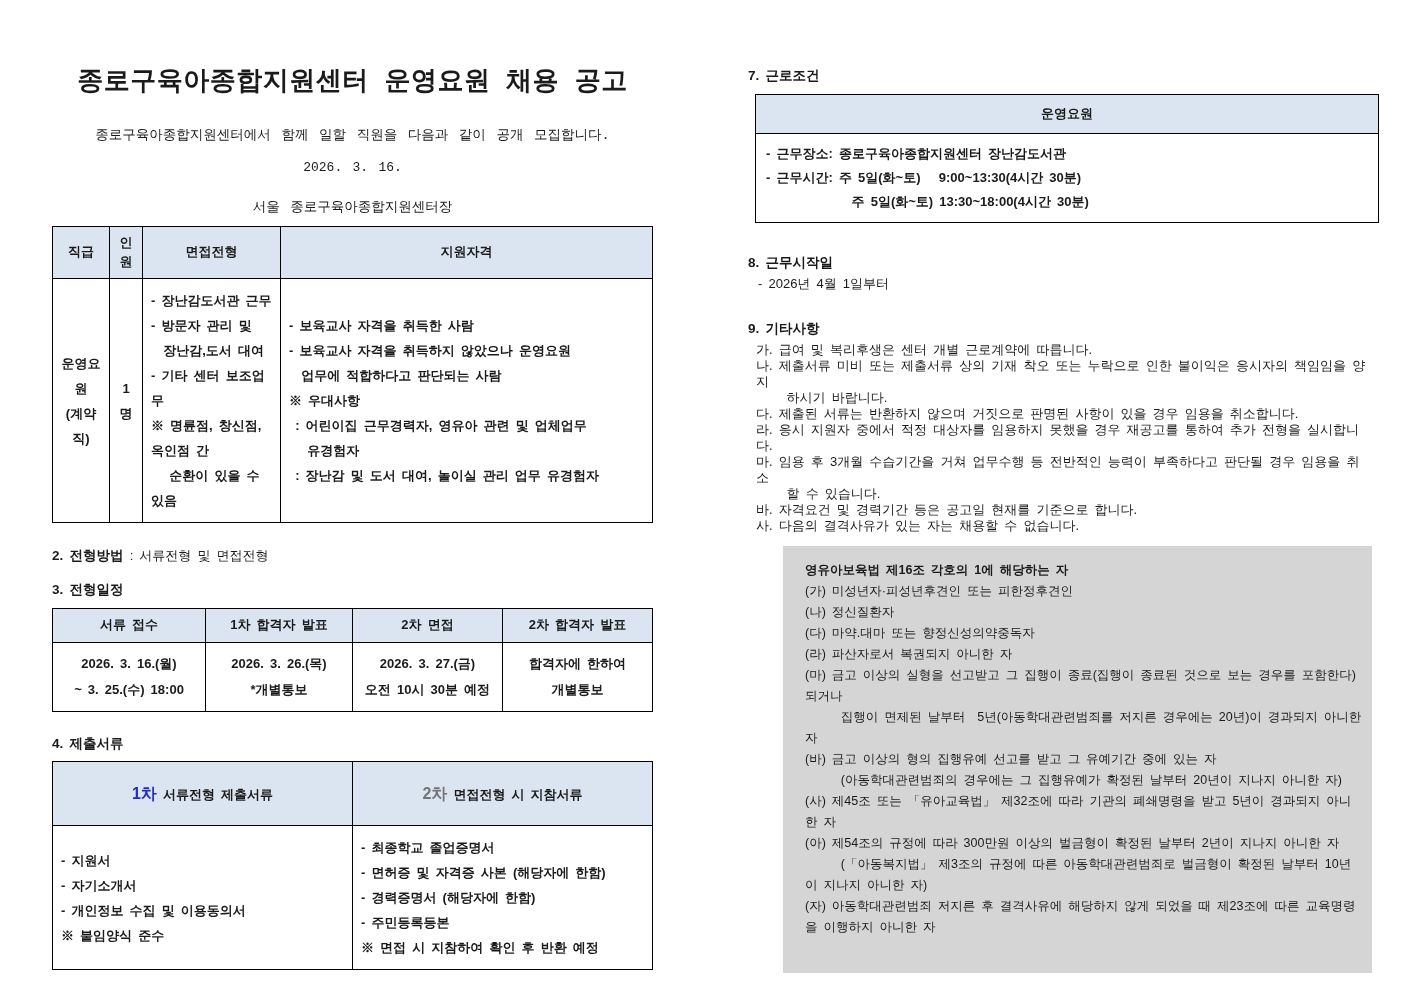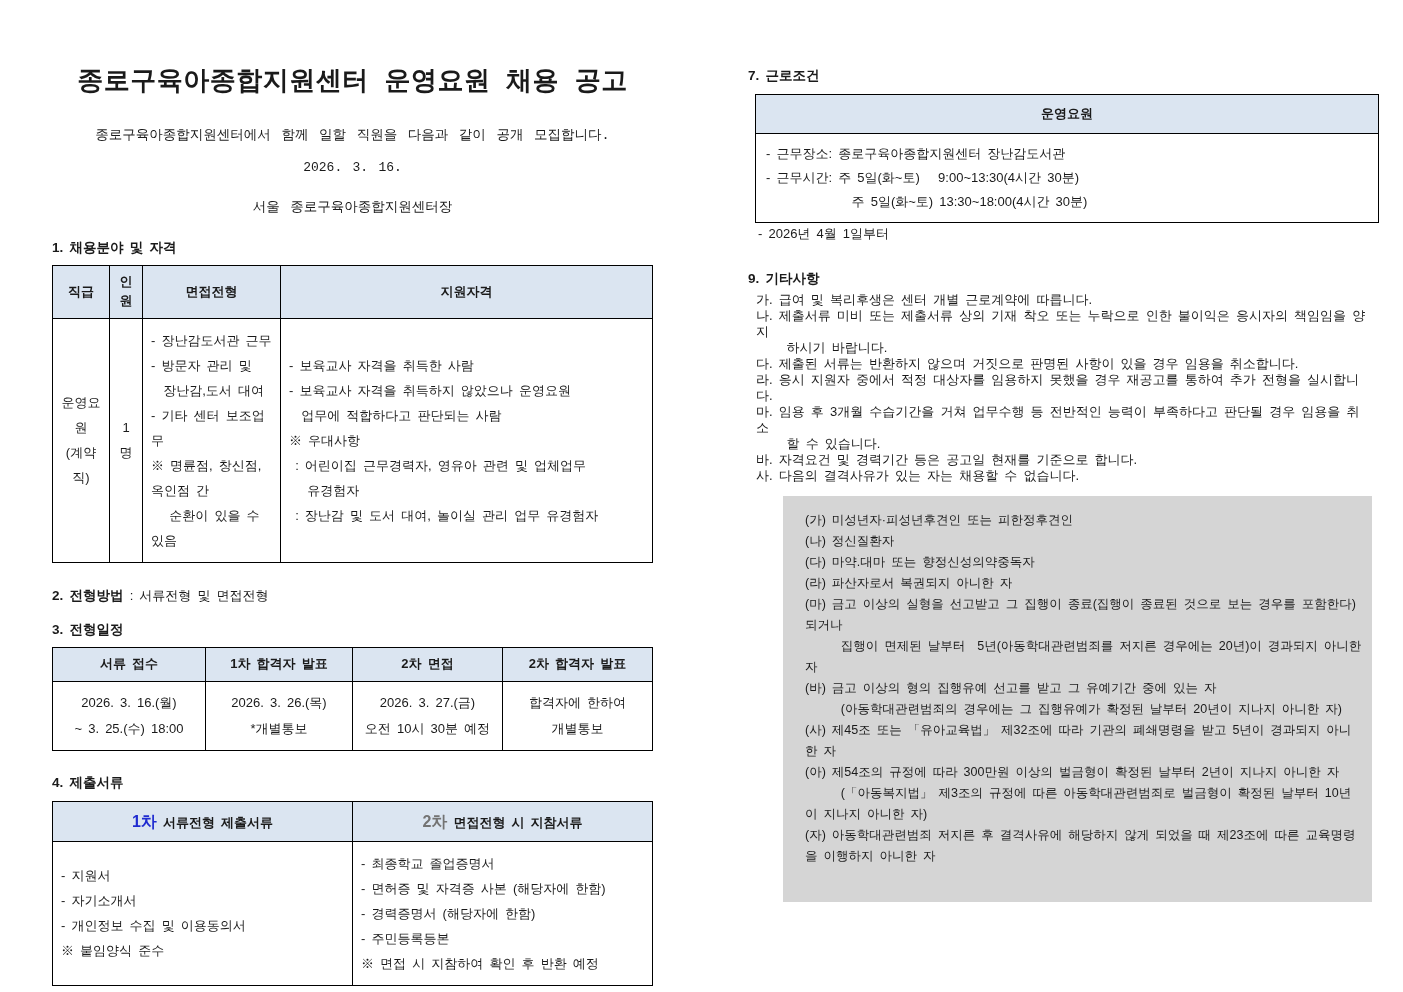--- a/index.html
+++ b/index.html
@@ -16,26 +16,26 @@
   .title{margin-top:62px;text-align:center;font-size:26px;font-weight:bold;word-spacing:8px;letter-spacing:0.5px;}
   .intro{margin-top:26px;font-size:13.5px;}
   .dateline{margin-top:14px;}
   .signer{margin-top:20px;font-size:13.5px;}
   .sec{font-weight:bold;font-size:13.5px;}
   .sec .normal{font-weight:normal;font-size:13px;}
   .pre{white-space:pre-wrap;}
   table.tbl{border-collapse:collapse;width:100%;margin-top:8px;table-layout:fixed;}
   .tbl th,.tbl td{border:1px solid #000;}
   .tbl th{background:#dbe5f1;font-weight:bold;padding:7px 4px;font-size:13px;text-align:center;}
-  .tbl td{padding:9px 8px;vertical-align:middle;}
+  .tbl td{padding:9px 8px;vertical-align:middle;font-weight:bold;}
   .tbl td.c{text-align:center;}
   .tbl td.top{vertical-align:middle;}
   .tbl1 td{line-height:25px;}
   .tbl2 td{line-height:26px;padding:8px 4px;}
-  .tbl3 th{padding:8px 4px;margin-top:46px;}
+  .tbl3 th{padding:20px 4px;margin-top:46px;}
   .tbl3 td{line-height:25px;vertical-align:middle;}
   .tbl7{margin-left:7px;width:595px;}
   .tbl7 th{padding:10px 4px;}
   .tbl7 td{line-height:24px;padding:8px 10px;}
   .num-blue{color:#1f2bd0;font-weight:bold;font-size:16px;}
   .num-red{color:#737373;font-weight:bold;font-size:16px;}
   .line{margin:0;line-height:22px;}
   .indent1{padding-left:10px;}
   .items{line-height:16px;}
   .items9{margin-left:8px;}
@@ -49,21 +49,20 @@
 </head>
 <body>
 
 <div class="col col-left">
 
   <div class="title">종로구육아종합지원센터 운영요원 채용 공고</div>
   <div class="center intro">종로구육아종합지원센터에서 함께 일할 직원을 다음과 같이 공개 모집합니다.</div>
   <div class="center dateline">2026. 3. 16.</div>
   <div class="center signer">서울 종로구육아종합지원센터장</div>
 
-  <div class="sec" style="margin-top:20px;">1. 채용분야 및 자격</div>
   <table class="tbl tbl1">
     <colgroup>
         <col style="width:9.5%">
         <col style="width:5.5%">
         <col style="width:23%">
         <col style="width:62%">
       </colgroup>
     <thead>
       <tr>
         <th>직급</th>
@@ -166,34 +165,36 @@
     </thead>
     <tbody>
       <tr>
         <td class="pre">- 근무장소: 종로구육아종합지원센터 장난감도서관
 - 근무시간: 주 5일(화~토)   9:00~13:30(4시간 30분)
               주 5일(화~토) 13:30~18:00(4시간 30분)</td>
       </tr>
     </tbody>
   </table>
 
+  <div class="sec" style="margin-top:30px;">8. 근무시작일</div>
   <p class="line indent1">- 2026년 4월 1일부터</p>
 
   <div class="sec" style="margin-top:24px;">9. 기타사항</div>
   <div class="pre items items9" style="margin-top:3px;">가. 급여 및 복리후생은 센터 개별 근로계약에 따릅니다.
 나. 제출서류 미비 또는 제출서류 상의 기재 착오 또는 누락으로 인한 불이익은 응시자의 책임임을 양지
      하시기 바랍니다.
 다. 제출된 서류는 반환하지 않으며 거짓으로 판명된 사항이 있을 경우 임용을 취소합니다.
 라. 응시 지원자 중에서 적정 대상자를 임용하지 못했을 경우 재공고를 통하여 추가 전형을 실시합니다.
 마. 임용 후 3개월 수습기간을 거쳐 업무수행 등 전반적인 능력이 부족하다고 판단될 경우 임용을 취소
      할 수 있습니다.
 바. 자격요건 및 경력기간 등은 공고일 현재를 기준으로 합니다.
 사. 다음의 결격사유가 있는 자는 채용할 수 없습니다.</div>
 
   <div class="graybox">
+    <div class="bold">영유아보육법 제16조 각호의 1에 해당하는 자</div>
     <div class="pre">(가) 미성년자·피성년후견인 또는 피한정후견인
 (나) 정신질환자
 (다) 마약.대마 또는 향정신성의약중독자
 (라) 파산자로서 복권되지 아니한 자
 (마) 금고 이상의 실형을 선고받고 그 집행이 종료(집행이 종료된 것으로 보는 경우를 포함한다)되거나
       집행이 면제된 날부터  5년(아동학대관련범죄를 저지른 경우에는 20년)이 경과되지 아니한 자
 (바) 금고 이상의 형의 집행유예 선고를 받고 그 유예기간 중에 있는 자
       (아동학대관련범죄의 경우에는 그 집행유예가 확정된 날부터 20년이 지나지 아니한 자)
 (사) 제45조 또는 「유아교육법」 제32조에 따라 기관의 폐쇄명령을 받고 5년이 경과되지 아니한 자
 (아) 제54조의 규정에 따라 300만원 이상의 벌금형이 확정된 날부터 2년이 지나지 아니한 자

